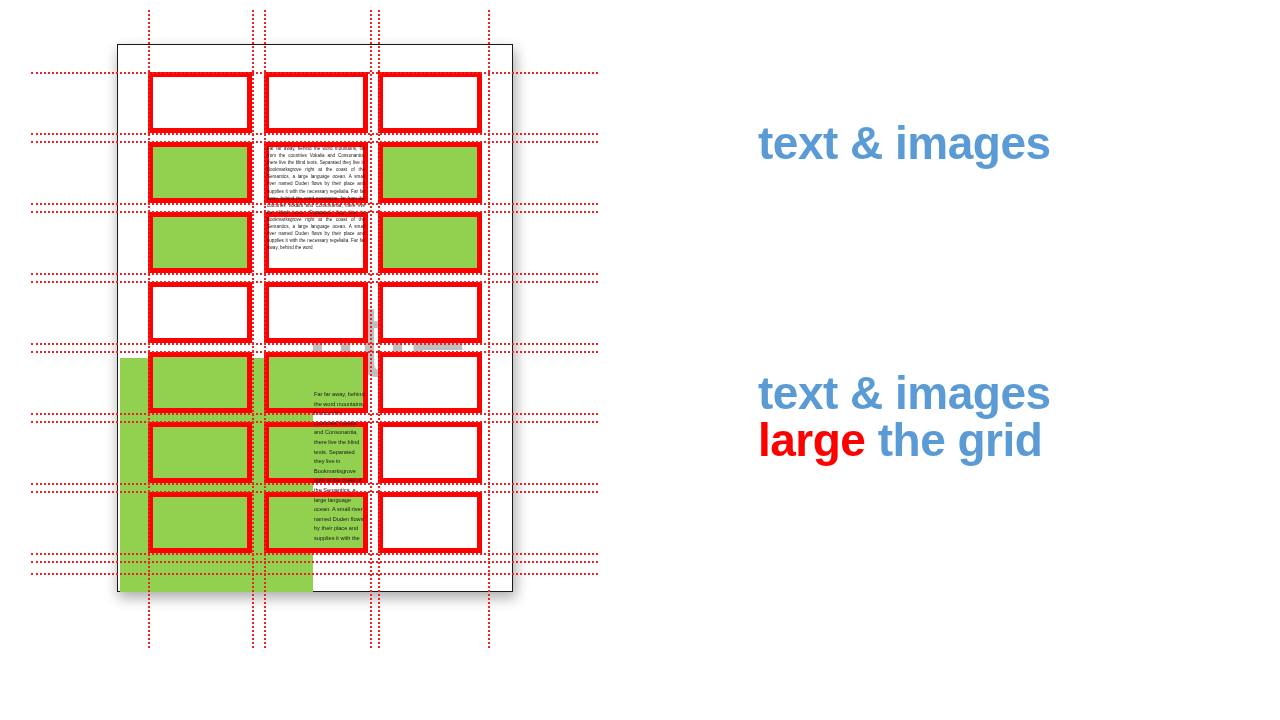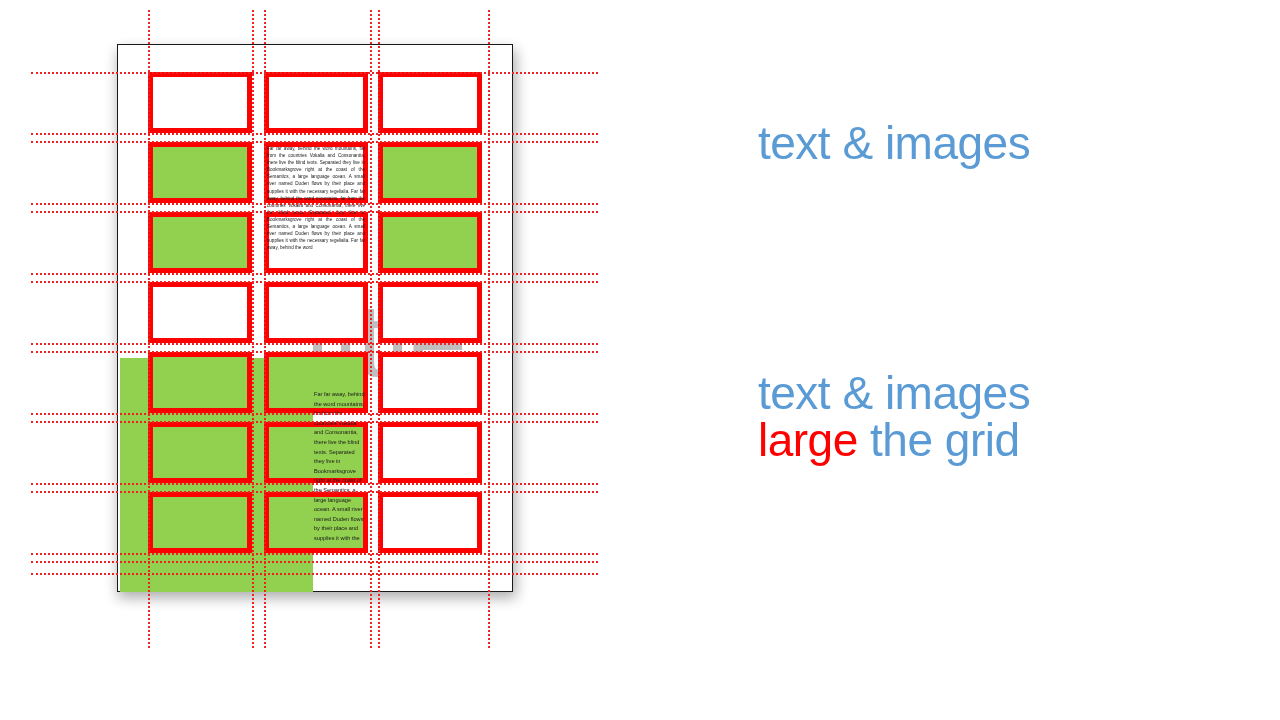--- a/index.html
+++ b/index.html
@@ -53,21 +53,21 @@
     font-family:"Liberation Sans",sans-serif;
     overflow:hidden;background:transparent;
   }
   .t-wide{font-size:4.6px;line-height:7.1px;}
   .t-narrow{font-size:5.6px;line-height:9.6px;text-align:left;}
 
   
   .headline{
     position:absolute;
     font-family:"Liberation Sans",sans-serif;
-    font-weight:normal;font-size:46px;line-height:47px;
+    font-weight:bold;font-size:46px;line-height:47px;
     color:#5b9bd5;letter-spacing:-0.5px;white-space:nowrap;
   }
   .headline .hl{color:#ff0000;}
   #headline-1{left:758px;top:120px;}
   #headline-2{left:758px;top:370px;}
 </style>
 </head>
 <body>
 
 <div id="stage">

